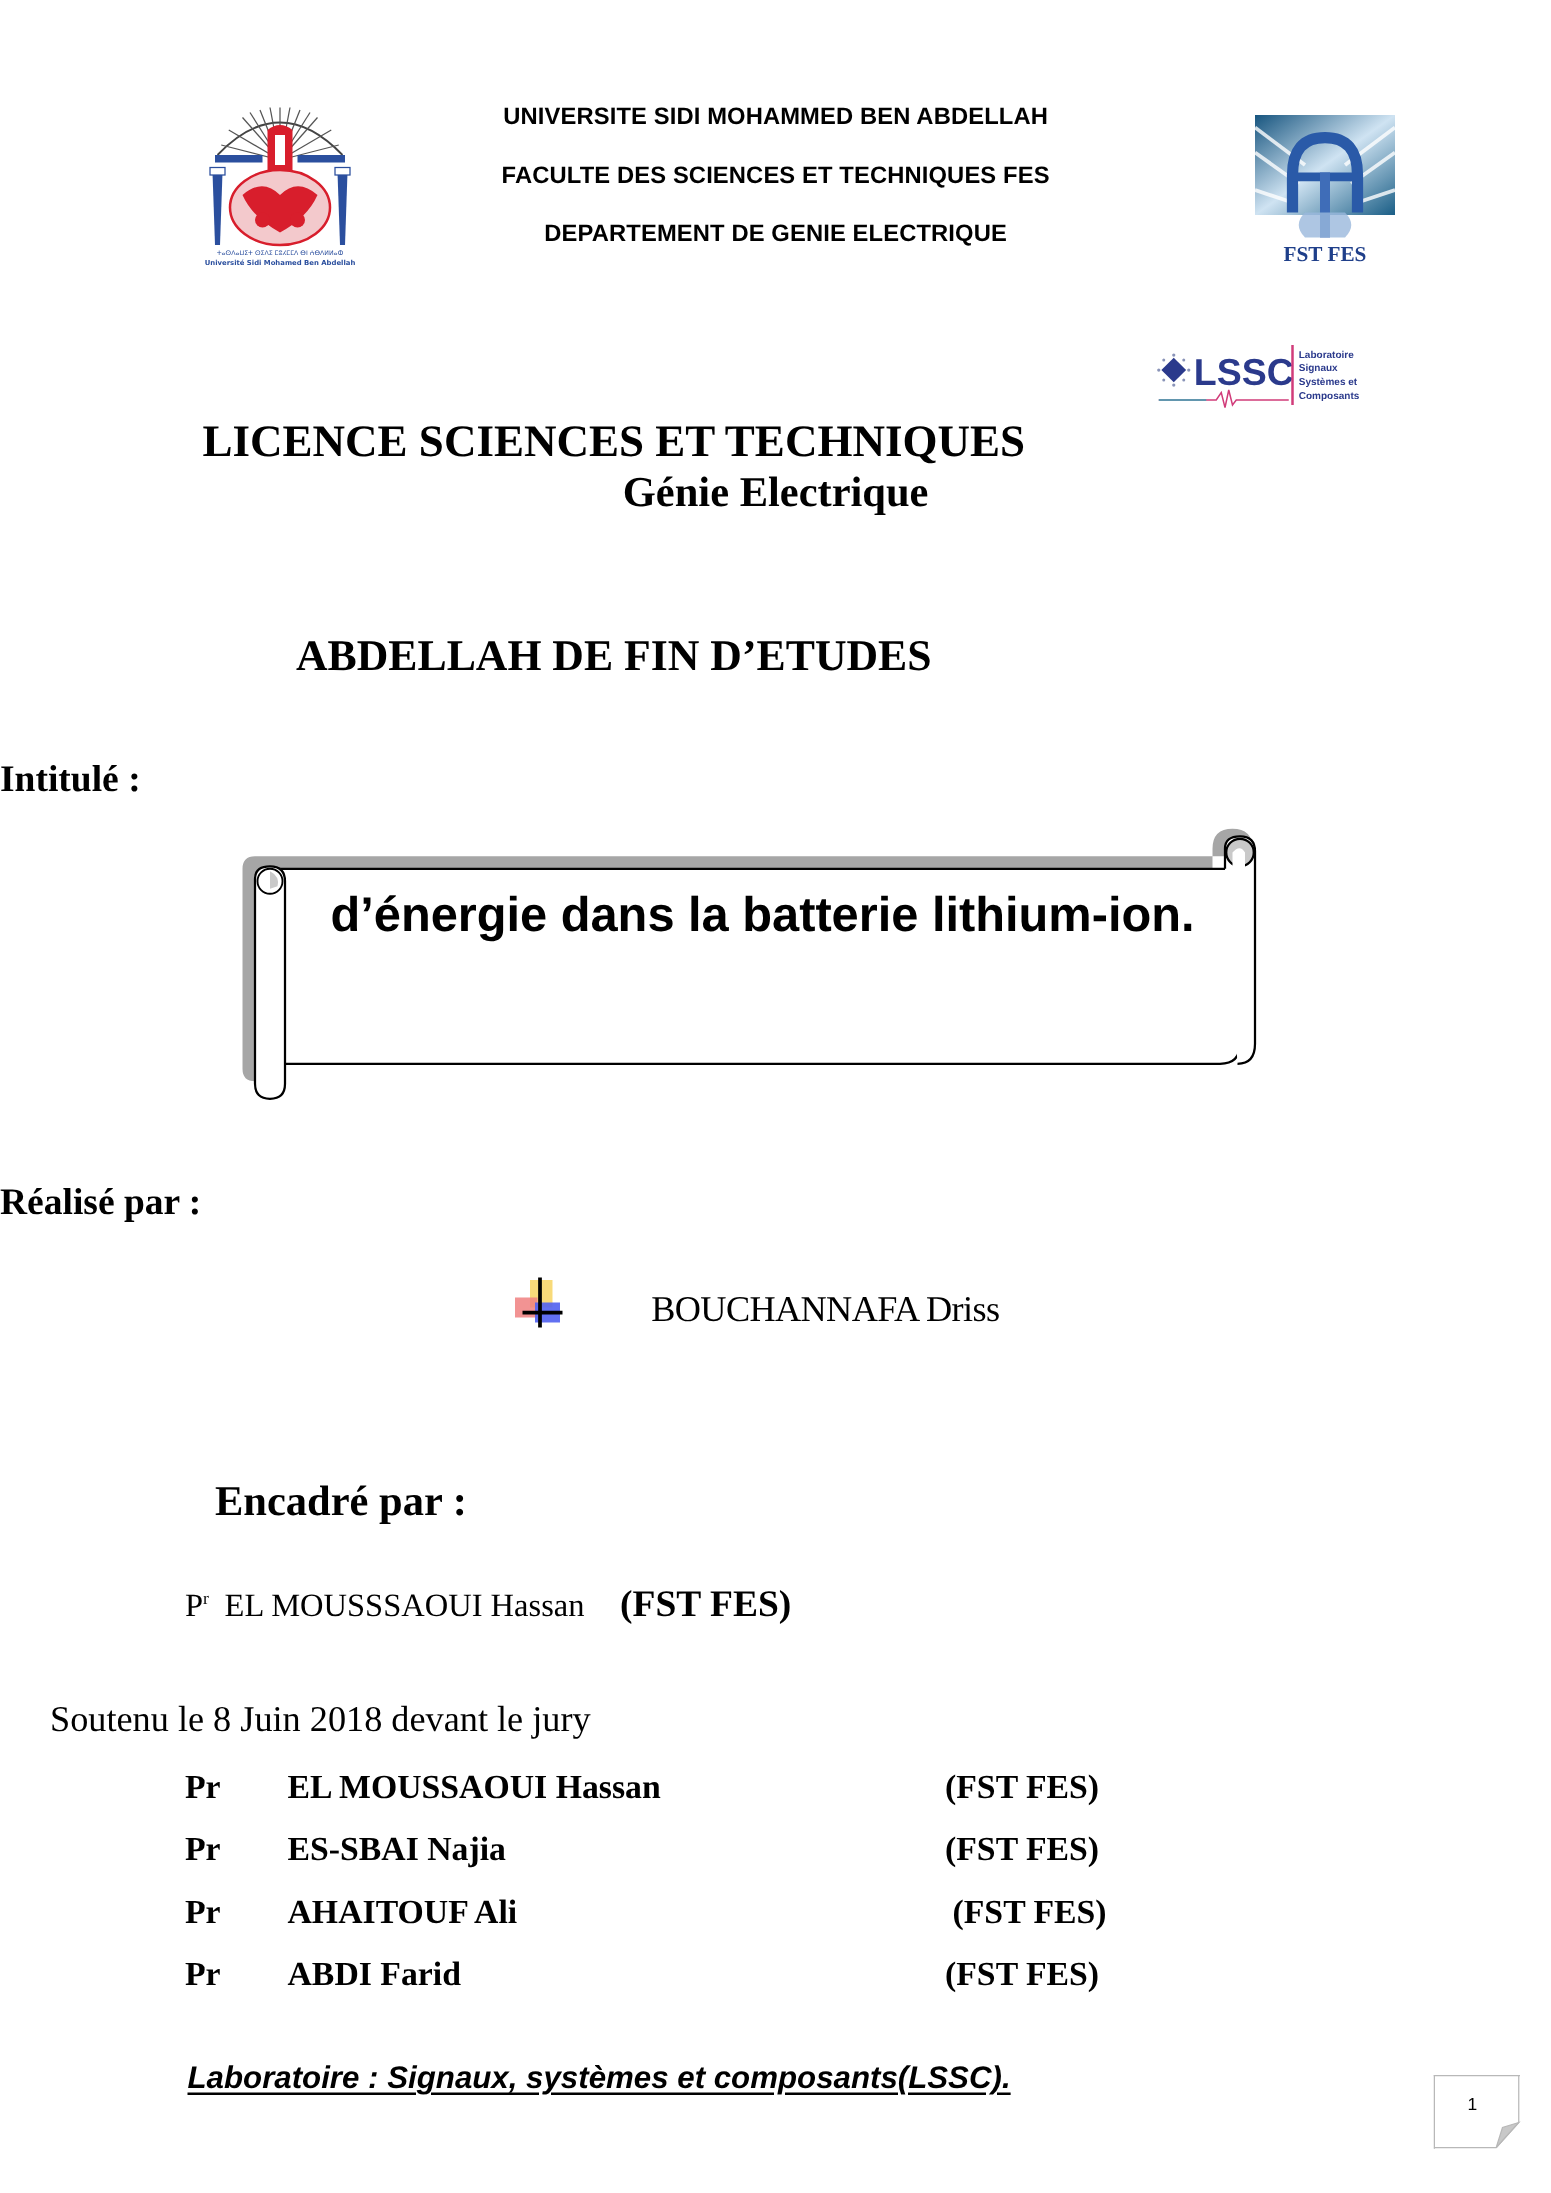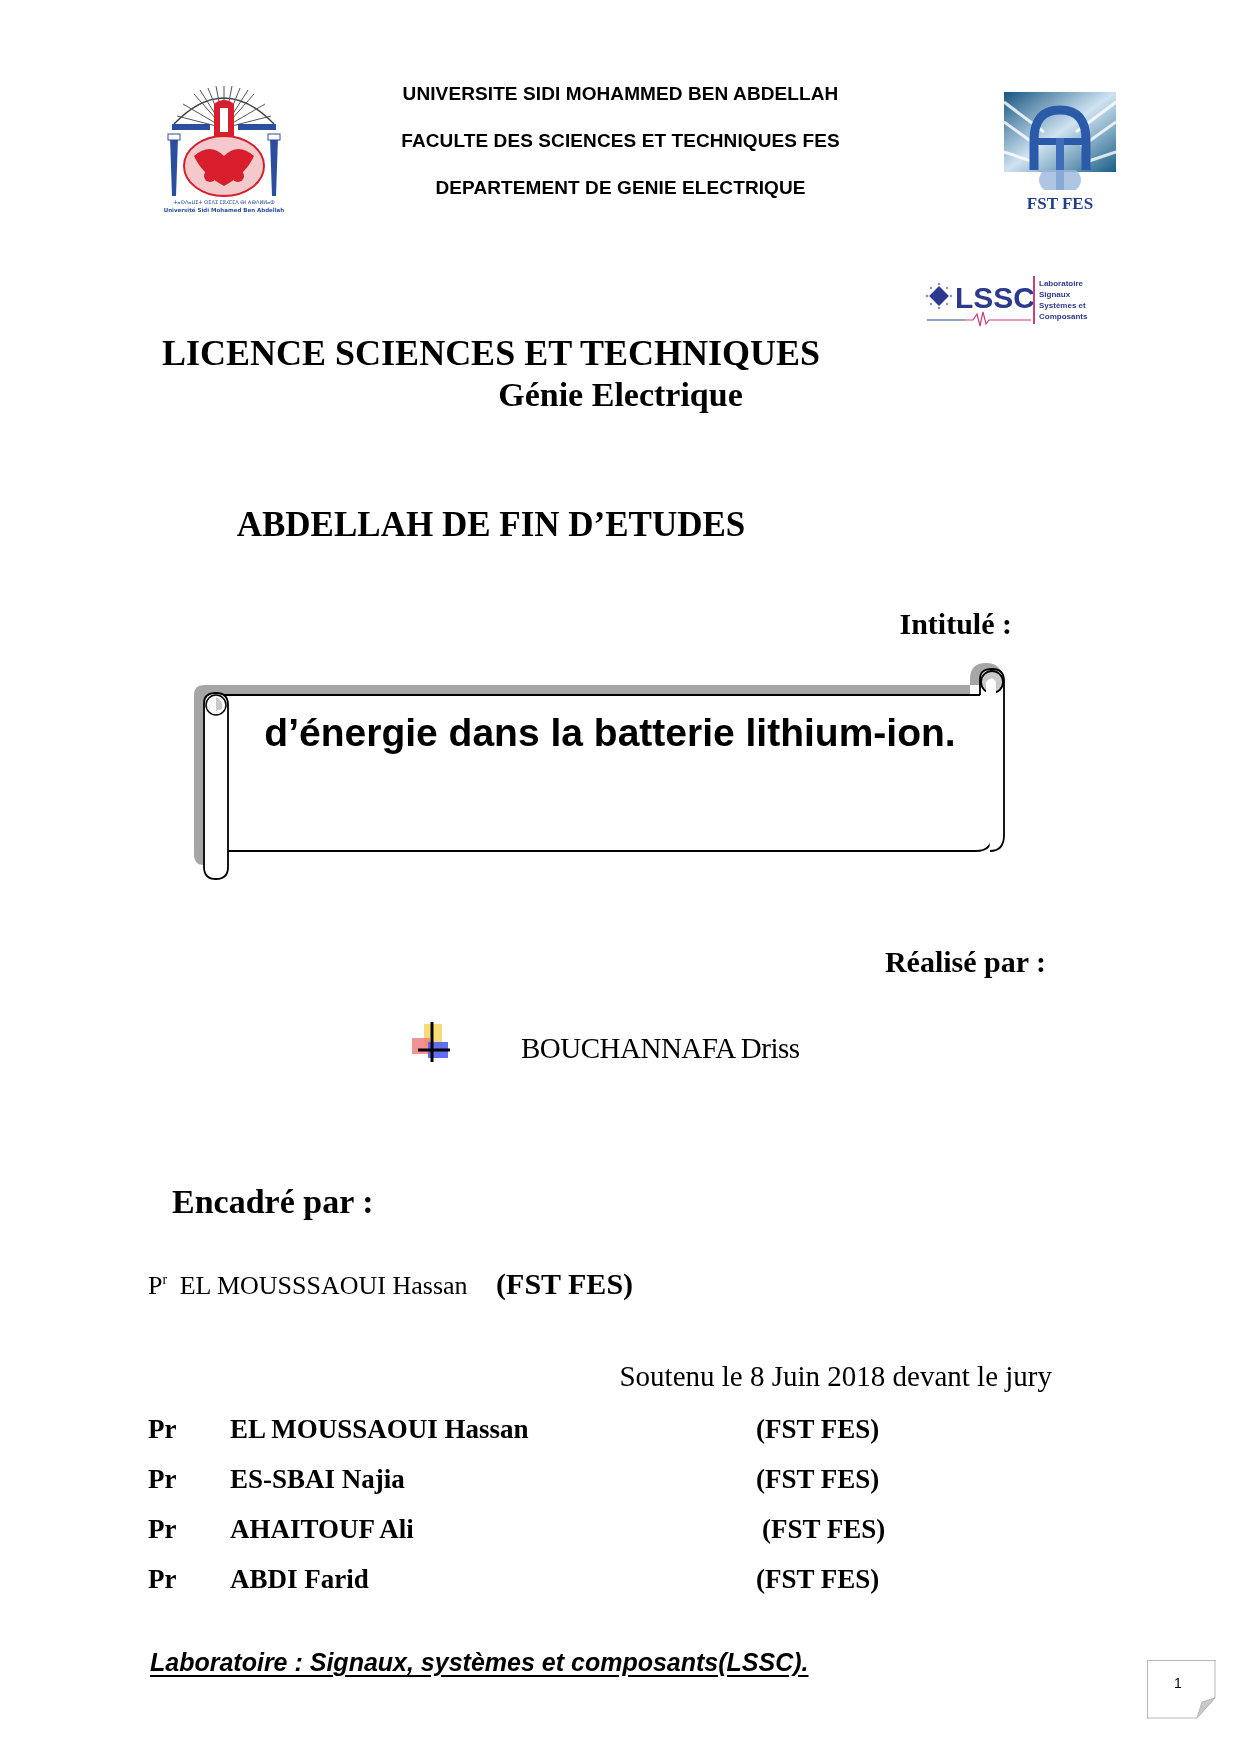--- a/index.html
+++ b/index.html
@@ -6,21 +6,21 @@
   body { width: 1241px; height: 1754px; position: relative; overflow: hidden; color: #000; }
   .abs { position: absolute; }
   .sans { font-family: "Liberation Sans", "DejaVu Sans", sans-serif; }
   .serif { font-family: "Liberation Serif", "DejaVu Serif", serif; }
 
   
   .hdr-line { left: 0; width: 1241px; text-align: center; font-weight: bold; font-size: 19px; letter-spacing: 0.1px; }
 
   .title-main { left: 0; width: 982px; text-align: center; font-weight: bold; font-size: 36px; }
   .title-sub { left: 0; width: 1241px; text-align: center; font-weight: bold; font-size: 34px; }
-  .center { left: 0; width: 1012px; text-align: right; }
+  .center { left: 0; width: 1012px; text-align: left; }
 
   .scroll-text { font-weight: bold; font-size: 39px; text-align: center; line-height: 61px; }
 
   .jury-row { left: 148px; width: 760px; height: 40px; font-weight: bold; font-size: 27px; }
   .jury-row .pr { position: absolute; left: 0; }
   .jury-row .nm { position: absolute; left: 82px; }
   .jury-row .af { position: absolute; left: 608px; }
 
   .lab { left: 150px; font-weight: bold; font-style: italic; font-size: 25px; text-decoration: underline; text-underline-offset: 4px; }
 
@@ -144,21 +144,21 @@
 
     <path d="M14 48 Q14 38 26 38 Q38 38 38 50 L38 212 Q38 224 26 224 Q14 224 14 212 Z" fill="#ffffff" stroke="#000" stroke-width="1.8"></path>
     <circle cx="26" cy="50" r="10" fill="#ffffff" stroke="#000" stroke-width="1.5"></circle>
     <path d="M26 42 Q34 46 32 54 L26 56 Z" fill="#c9c9c9"></path>
   </svg>
   <div class="abs sans scroll-text" style="left:38px;top:47px;width:764px;">
     <div>d’énergie dans la batterie lithium-ion.</div>
   </div>
 </div>
 
-<div class="abs serif center" style="top:945px;font-size:30px;font-weight:bold;padding-left:34px;">Réalisé par :</div>
+<div class="abs serif center" style="top:945px;font-size:30px;font-weight:bold;">Réalisé par :</div>
 
 <div class="abs" style="left:410px;top:1020px;width:44px;height:44px;">
   <svg width="44" height="44" viewBox="0 0 44 44">
     <rect x="14" y="4" width="18" height="22" fill="#f7d66a" opacity="0.9"></rect>
     <rect x="2" y="18" width="18" height="16" fill="#f08080" opacity="0.85"></rect>
     <rect x="18" y="22" width="20" height="16" fill="#5060f0" opacity="0.9"></rect>
     <line x1="22" y1="2" x2="22" y2="42" stroke="#000" stroke-width="3"></line>
     <line x1="8" y1="30" x2="40" y2="30" stroke="#000" stroke-width="3"></line>
   </svg>
 </div>

